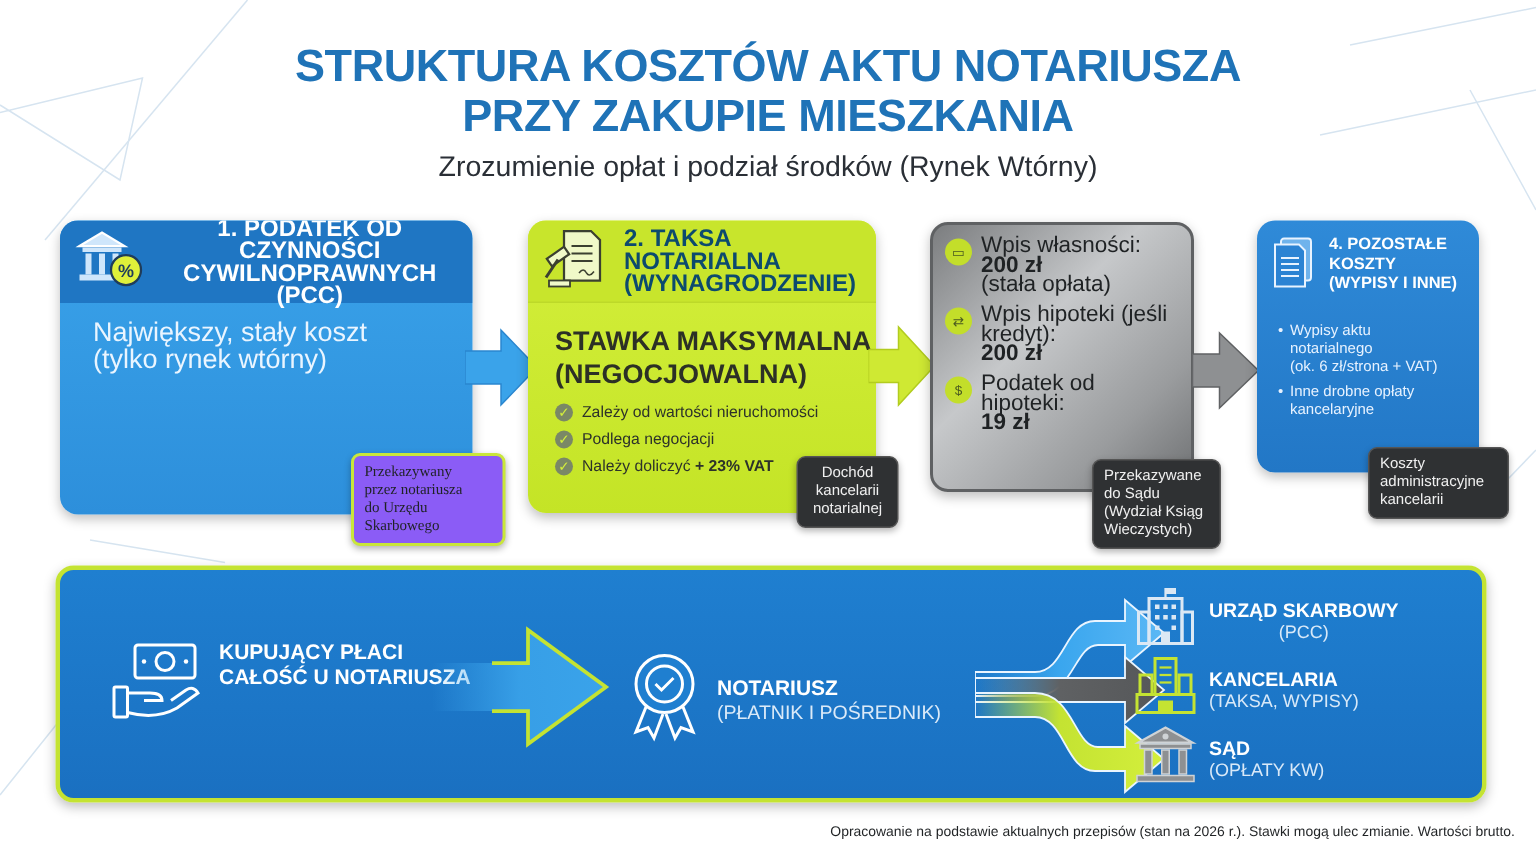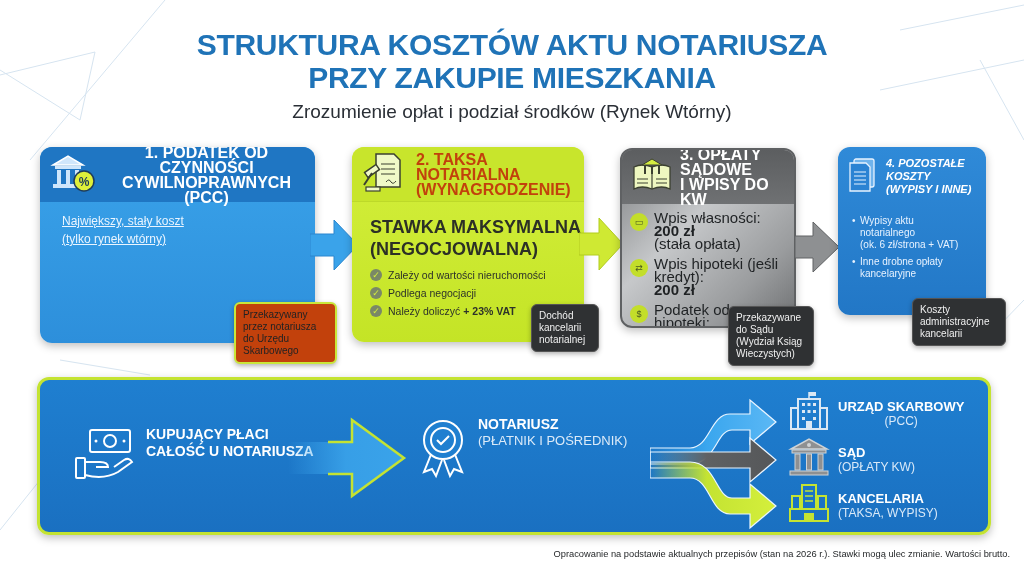--- a/index.html
+++ b/index.html
@@ -31,48 +31,48 @@
 
   
   .card { border-radius: 12px; overflow: hidden; box-shadow: 0 3px 8px rgba(0,0,0,0.25); }
   .card-head { display: flex; align-items: center; padding: 8px 10px; }
   .card-head-title { font-weight: bold; font-size: 16px; line-height: 15px; }
 
   #card1 { left: 40px; top: 147px; width: 275px; height: 196px; background: linear-gradient(180deg, #3aa3ea 0%, #2d8fdb 100%); }
   #card1 .card-head { background: #1f76c3; height: 55px; }
   #card1 .card-head-title { color: #ffffff; margin-left: 12px; text-align: center; flex: 1; }
   .big-blue { color: #ffffff; font-weight: bold; font-size: 29px; line-height: 33px; padding: 14px 0 0 22px; text-shadow: 0 2px 3px rgba(0,0,0,0.25); }
-  .sub-blue { color: #eaf5ff; font-size: 12px; line-height: 18px; padding: 10px 0 0 22px; text-decoration: underline; }
+  .sub-blue { color: #eaf5ff; font-size: 18px; line-height: 18px; padding: 10px 0 0 22px; }
 
   #card2 { left: 352px; top: 147px; width: 232px; height: 195px; background: linear-gradient(180deg, #d4ef3c 0%, #c4e426 100%); }
   #card2 .card-head { background: #c8e52c; height: 55px; border-bottom: 1px solid rgba(0,0,0,0.05); }
-  #card2 .card-head-title { color: #c2410c; margin-left: 10px; }
+  #card2 .card-head-title { color: #0c4a6e; margin-left: 10px; }
   .big-green { color: #2c3026; font-weight: bold; font-size: 18px; line-height: 22px; padding: 14px 0 0 18px; }
   .list-green { list-style: none; padding: 8px 0 0 18px; }
   .list-green li { display: flex; align-items: center; font-size: 10.5px; color: #2d322a; margin-bottom: 4px; height: 14px; }
   .chk { width: 12px; height: 12px; border-radius: 50%; background: #7a8866; color: #d4ef3c; font-size: 9px; line-height: 12px; text-align: center; margin-right: 6px; }
 
   #card3 { left: 620px; top: 148px; width: 176px; height: 180px; background: linear-gradient(135deg, #7b7d7f 0%, #c6c8ca 40%, #9a9c9e 75%, #6e7072 100%); border: 2px solid #5f6163; }
   #card3 .card-head { background: linear-gradient(180deg, #5c5e60 0%, #6f7173 100%); height: 54px; }
   #card3 .card-head-title { color: #ffffff; margin-left: 8px; }
   .fee-row { display: flex; align-items: flex-start; padding: 0 6px 0 8px; margin-top: 7px; }
   .fee-icon { width: 18px; height: 18px; border-radius: 50%; background: #c3de2a; margin-right: 6px; flex-shrink: 0; margin-top: 2px; display: flex; align-items: center; justify-content: center; font-size: 9px; color: #4a5a20; }
   .fee-text { font-size: 15px; line-height: 13px; color: #1f2224; }
   .fee-text b { font-weight: bold; }
 
   #card4 { left: 838px; top: 147px; width: 148px; height: 168px; background: linear-gradient(180deg, #2f8ad8 0%, #2277c6 100%); }
   #card4 .card-head { align-items: flex-start; padding: 10px 8px 6px 10px; height: 62px; }
-  #card4 .card-head-title { color: #ffffff; margin-left: 8px; font-size: 11px; line-height: 13px; font-style: italic; }
+  #card4 .card-head-title { color: #ffffff; margin-left: 8px; font-size: 11px; line-height: 13px; }
   .list-blue { list-style: none; padding: 6px 24px 0 14px; }
   .list-blue li { color: #e7f2ff; font-size: 10px; line-height: 12px; margin-bottom: 5px; position: relative; padding-left: 8px; }
   .list-blue li::before { content: "•"; position: absolute; left: 0; top: 0; }
 
   
   .note { font-size: 10px; line-height: 12px; border-radius: 6px; padding: 5px 7px; box-shadow: 0 2px 5px rgba(0,0,0,0.3); }
-  .note-light { background: #c2410c; color: #1f2224; border: 2px solid #c9e63a; }
+  .note-light { background: #8b5cf6; color: #1f2224; border: 2px solid #c9e63a; font-family: Liberation Serif, serif; }
   .note-dark { background: #2f3133; color: #f0f0f0; border: 1px solid #555; }
 
   
   .arrow svg { display: block; }
 
   
   #bottom { left: 37px; top: 377px; width: 954px; height: 158px; border-radius: 12px; background: linear-gradient(180deg, #1f7fd0 0%, #1a70c1 100%); border: 3px solid #c4e332; box-shadow: 0 3px 8px rgba(0,0,0,0.25); }
   .bot-text { color: #ffffff; font-weight: bold; font-size: 14px; line-height: 17px; }
   .bot-sub { color: #dbeaf8; font-size: 13px; line-height: 16px; font-weight: normal; }
   .dest { display: flex; align-items: center; }
@@ -168,53 +168,33 @@
         <span class="chk">✓</span>
         <span>Zależy od wartości nieruchomości</span>
       </li>
     <li>
         <span class="chk">✓</span>
         <span>Podlega negocjacji</span>
       </li>
     <li><span class="chk">✓</span><span>Należy doliczyć </span>&nbsp;<b>+ 23% VAT</b></li>
   </ul>
 </div>
-<div class="abs note note-dark" style="left:531px; top:304px; width:68px;">
+<div class="abs note note-dark" style="left:531px; top:304px; width:68px;text-align:center;">
   <div>Dochód</div>
   <div>kancelarii</div>
   <div>notarialnej</div>
 </div>
 
 <div class="abs arrow" style="left:579px; top:216px;">
   <svg width="46" height="56" viewBox="0 0 46 56">
     <polygon points="0,17 20,17 20,2 44,28 20,54 20,39 0,39" fill="#cfe933" stroke="#b2cc1f" stroke-width="1"></polygon>
   </svg>
 </div>
 
 <div class="abs card" id="card3">
-  <div class="card-head">
-    <span>
-      <svg width="40" height="36" viewBox="0 0 40 36">
-        <path d="M2,10 Q10,6 20,10 Q30,6 38,10 V32 Q30,28 20,32 Q10,28 2,32 Z" fill="#eef7c0" stroke="#3b4030" stroke-width="1.3"></path>
-        <line x1="20" y1="10" x2="20" y2="32" stroke="#3b4030" stroke-width="1.2"></line>
-        <polygon points="10,8 20,2 30,8" fill="#d6ee40" stroke="#3b4030" stroke-width="1"></polygon>
-        <rect x="12" y="9" width="2" height="8" fill="#3b4030"></rect>
-        <rect x="19" y="9" width="2" height="8" fill="#3b4030"></rect>
-        <rect x="26" y="9" width="2" height="8" fill="#3b4030"></rect>
-        <line x1="5" y1="22" x2="16" y2="22" stroke="#3b4030" stroke-width="1"></line>
-        <line x1="24" y1="22" x2="35" y2="22" stroke="#3b4030" stroke-width="1"></line>
-        <line x1="5" y1="26" x2="16" y2="26" stroke="#3b4030" stroke-width="1"></line>
-        <line x1="24" y1="26" x2="35" y2="26" stroke="#3b4030" stroke-width="1"></line>
-      </svg>
-    </span>
-    <div class="card-head-title">
-      <div>3. OPŁATY SĄDOWE</div>
-      <div>I WPISY DO KW</div>
-    </div>
-  </div>
   <div class="fee-row">
     <span class="fee-icon">▭</span>
     <div class="fee-text">
       <span>Wpis własności: </span><b>200 zł</b><br>
       <span>(stała opłata)</span>
     </div>
   </div>
   <div class="fee-row">
     <span class="fee-icon">⇄</span>
     <div class="fee-text">
@@ -305,21 +285,21 @@
           <stop offset="0" stop-color="#3aa3ea" stop-opacity="0"></stop>
           <stop offset="0.5" stop-color="#3aa3ea" stop-opacity="0.9"></stop>
           <stop offset="1" stop-color="#3aa3ea"></stop>
         </linearGradient>
       </defs>
       <polygon points="0,26 64,26 64,4 116,42 64,80 64,58 0,58" fill="url(#ga)"></polygon>
       <polyline points="40,26 64,26 64,4 116,42 64,80 64,58 40,58" fill="none" stroke="#c4e332" stroke-width="2.5"></polyline>
     </svg>
   </div>
 
-  <div style="position:absolute; left:378px; top:36px; display:flex; ">
+  <div style="position:absolute; left:378px; top:52px; display:flex; align-items:center;">
     <span>
       <svg width="50" height="64" viewBox="0 0 50 64">
         <path d="M14,36 L6,56 L14,53 L18,60 L24,44" fill="none" stroke="#ffffff" stroke-width="2"></path>
         <path d="M36,36 L44,56 L36,53 L32,60 L26,44" fill="none" stroke="#ffffff" stroke-width="2"></path>
         <circle cx="25" cy="24" r="19" fill="#1f7fd0" stroke="#ffffff" stroke-width="2"></circle>
         <circle cx="25" cy="24" r="12" fill="none" stroke="#ffffff" stroke-width="2"></circle>
         <polyline points="19,24 23,28 31,20" fill="none" stroke="#ffffff" stroke-width="2"></polyline>
       </svg>
     </span>
     <div style="margin-left:10px;">
@@ -349,21 +329,21 @@
       </defs>
 
       <path d="M0,58 H40 C60,58 60,24 80,24 H100 V10 L126,32 L100,54 V40 H82 C66,40 66,74 40,74 H0 Z" fill="url(#gb)" stroke="#eaf5ff" stroke-width="1.2"></path>
 
       <path d="M0,62 H100 V48 L126,70 L100,92 V78 H0 Z" fill="url(#gg)" stroke="#eaf5ff" stroke-width="1.2"></path>
 
       <path d="M0,72 H40 C66,72 66,108 82,108 H100 V94 L126,116 L100,138 V124 H80 C60,124 60,88 40,88 H0 Z" fill="url(#gl)" stroke="#eaf5ff" stroke-width="1.2"></path>
     </svg>
   </div>
 
-  <div style="position:absolute; left:748px; top:10px;">
+  <div style="position:absolute; left:716px; top:10px;">
     <div class="dest" style="height:46px;">
       <span>
         <svg width="42" height="42" viewBox="0 0 42 42">
           <line x1="21" y1="2" x2="21" y2="9" stroke="#dbe8f4" stroke-width="1.5"></line>
           <rect x="21" y="2" width="7" height="4" fill="#dbe8f4"></rect>
           <rect x="10" y="9" width="22" height="30" fill="none" stroke="#dbe8f4" stroke-width="2"></rect>
           <rect x="3" y="18" width="7" height="21" fill="none" stroke="#dbe8f4" stroke-width="2"></rect>
           <rect x="32" y="18" width="7" height="21" fill="none" stroke="#dbe8f4" stroke-width="2"></rect>
           <g fill="#dbe8f4">
               <rect x="14" y="13" width="3" height="3"></rect>
@@ -379,48 +359,48 @@
         </svg>
       </span>
       <div class="dest-label">
         <div>URZĄD SKARBOWY</div>
         <div class="dest-sub">(PCC)</div>
       </div>
     </div>
     <div class="dest" style="height:46px;">
       <span>
         <svg width="42" height="42" viewBox="0 0 42 42">
-          <polygon points="3,13 21,3 39,13" fill="#8e9092" stroke="#cfd3d6" stroke-width="1.5"></polygon>
-          <circle cx="21" cy="9" r="2" fill="#cfd3d6"></circle>
-          <rect x="4" y="14" width="34" height="3" fill="#8e9092" stroke="#cfd3d6"></rect>
-          <rect x="7" y="18" width="5" height="16" fill="#8e9092" stroke="#cfd3d6"></rect>
-          <rect x="18.5" y="18" width="5" height="16" fill="#8e9092" stroke="#cfd3d6"></rect>
-          <rect x="30" y="18" width="5" height="16" fill="#8e9092" stroke="#cfd3d6"></rect>
-          <rect x="2" y="35" width="38" height="4" fill="#8e9092" stroke="#cfd3d6"></rect>
-        </svg>
-      </span>
-      <div class="dest-label">
-        <div>SĄD</div>
-        <div class="dest-sub">(OPŁATY KW)</div>
-      </div>
-    </div>
-    <div class="dest" style="height:46px;">
-      <span>
-        <svg width="42" height="42" viewBox="0 0 42 42">
           <rect x="14" y="3" width="14" height="24" fill="none" stroke="#c4e332" stroke-width="2"></rect>
           <line x1="17" y1="9" x2="25" y2="9" stroke="#c4e332" stroke-width="1.5"></line>
           <line x1="17" y1="14" x2="25" y2="14" stroke="#c4e332" stroke-width="1.5"></line>
           <line x1="17" y1="19" x2="25" y2="19" stroke="#c4e332" stroke-width="1.5"></line>
           <rect x="4" y="14" width="8" height="13" fill="none" stroke="#c4e332" stroke-width="2"></rect>
           <rect x="30" y="14" width="8" height="13" fill="none" stroke="#c4e332" stroke-width="2"></rect>
           <rect x="2" y="27" width="38" height="12" fill="none" stroke="#c4e332" stroke-width="2"></rect>
           <rect x="16" y="31" width="10" height="8" fill="#c4e332"></rect>
         </svg>
       </span>
       <div class="dest-label">
         <div>KANCELARIA</div>
         <div class="dest-sub">(TAKSA, WYPISY)</div>
       </div>
     </div>
+    <div class="dest" style="height:46px;">
+      <span>
+        <svg width="42" height="42" viewBox="0 0 42 42">
+          <polygon points="3,13 21,3 39,13" fill="#8e9092" stroke="#cfd3d6" stroke-width="1.5"></polygon>
+          <circle cx="21" cy="9" r="2" fill="#cfd3d6"></circle>
+          <rect x="4" y="14" width="34" height="3" fill="#8e9092" stroke="#cfd3d6"></rect>
+          <rect x="7" y="18" width="5" height="16" fill="#8e9092" stroke="#cfd3d6"></rect>
+          <rect x="18.5" y="18" width="5" height="16" fill="#8e9092" stroke="#cfd3d6"></rect>
+          <rect x="30" y="18" width="5" height="16" fill="#8e9092" stroke="#cfd3d6"></rect>
+          <rect x="2" y="35" width="38" height="4" fill="#8e9092" stroke="#cfd3d6"></rect>
+        </svg>
+      </span>
+      <div class="dest-label">
+        <div>SĄD</div>
+        <div class="dest-sub">(OPŁATY KW)</div>
+      </div>
+    </div>
   </div>
 </div>
 
 <div class="abs footnote">Opracowanie na podstawie aktualnych przepisów (stan na 2026 r.). Stawki mogą ulec zmianie. Wartości brutto.</div>
 
 </body></html>

